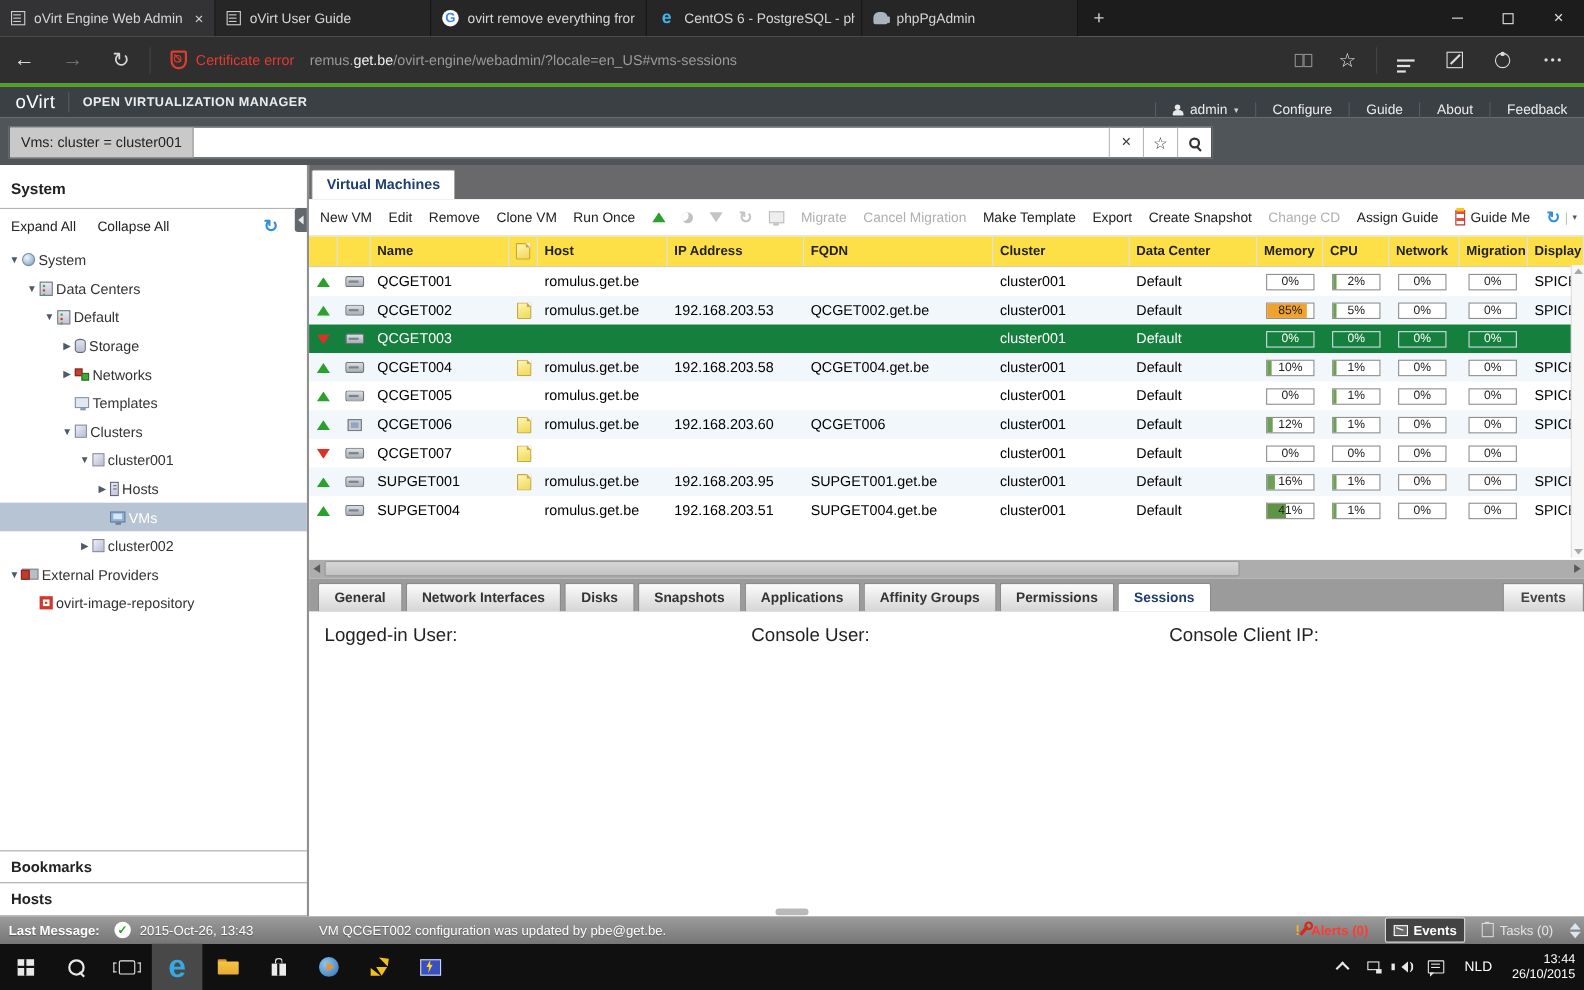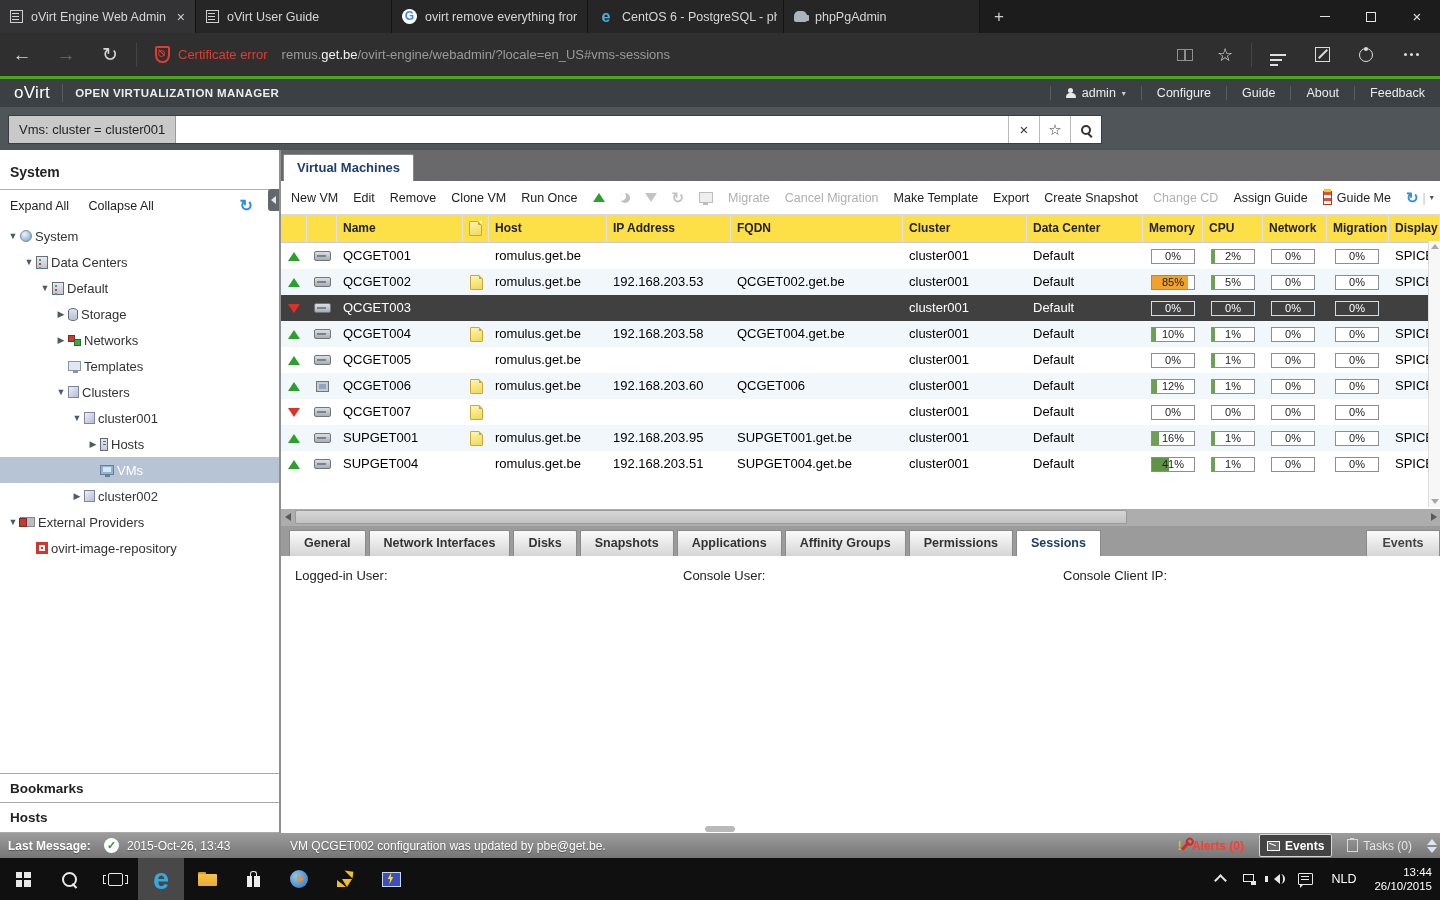--- a/index.html
+++ b/index.html
@@ -52,21 +52,21 @@
   .ic-share{width:12px;height:12px;border:1px solid #dcdcdc;border-radius:50%;position:relative;}
   .ic-share::before{content:"";position:absolute;left:4px;top:-2px;width:4px;height:4px;border-radius:50%;background:#dcdcdc;}
   .ic-more{width:3px;height:3px;border-radius:50%;background:#dcdcdc;box-shadow:6px 0 0 #dcdcdc,12px 0 0 #dcdcdc;margin-right:10px;}
 
   
   #greenline{position:absolute;left:0;top:76px;width:1440px;height:3px;background:#4aa41c;}
   #appheader{position:absolute;left:0;top:79px;width:1440px;height:28px;background:#3b4045;display:flex;align-items:center;color:#fff;}
   #logo{font-size:17px;margin:0 12px 0 14px;letter-spacing:.3px;}
   .hsep{width:1px;height:18px;background:#565c61;}
   #product{font-size:11.5px;font-weight:bold;letter-spacing:.4px;margin-left:12px;color:#ececec;}
-  #hmenu{margin-left:auto;display:flex;align-items:center;height:100%;}
+  #hmenu{margin-left:auto;display:flex;align-items:flex-end;height:100%;}
   .hitem{display:flex;align-items:center;padding:0 15px;border-left:1px solid #565c61;font-size:12.5px;color:#ececec;}
   .ic-user{width:10px;height:10px;position:relative;margin-right:6px;}
   .ic-user::before{content:"";position:absolute;left:2.5px;top:0;width:5px;height:5px;border-radius:50%;background:#e8e8e8;}
   .ic-user::after{content:"";position:absolute;left:0;top:5px;width:10px;height:5px;border-radius:5px 5px 1px 1px;background:#e8e8e8;}
   .caret{font-size:8px;margin-left:6px;color:#cfcfcf;}
 
   
   #searchrow{position:absolute;left:0;top:107px;width:1440px;height:43px;background:#50555a;}
   #searchbox{position:absolute;left:8px;top:8px;width:1092px;height:27px;background:#fff;border:1px solid #3a3e42;display:flex;align-items:stretch;}
   #searchtag{background:#c9c9c9;border-right:1px solid #9a9a9a;display:flex;align-items:center;padding:0 10px;font-size:13px;color:#222;}
@@ -148,21 +148,21 @@
   #thead .tc{border-right:1px solid #e0e1ec;font-weight:bold;font-size:12px;color:#222;line-height:26px;}
   .tc{box-sizing:border-box;padding-left:6px;white-space:nowrap;overflow:hidden;flex:none;}
   .tc.cicon{display:flex;align-items:center;justify-content:center;padding-left:0;}
   .c-status{width:26px;}.c-type{width:30px;}.c-name{width:126px;}.c-note{width:26px;}
   .c-host{width:118px;}.c-ip{width:124px;}.c-fqdn{width:172px;}.c-cluster{width:124px;}
   .c-dc{width:116px;}.c-mem{width:60px;}.c-cpu{width:60px;}.c-net{width:64px;}.c-mig{width:62px;}
   .c-display{flex:1;min-width:0;}
   #trows{flex:none;}
   .trow{height:26px;display:flex;align-items:center;font-size:13px;color:#000;background:#fff;}
   .trow:nth-child(even){background:#f2f7fb;}
-  .trow.sel{background:#404040;color:#fff;}
+  .trow.sel{background:#15803d;color:#fff;}
   .trow .tc{line-height:26px;}
   .st{width:0;height:0;}
   .st-up{border-left:6px solid transparent;border-right:6px solid transparent;border-bottom:9px solid #2aa12a;}
   .st-down{border-left:6px solid transparent;border-right:6px solid transparent;border-top:9px solid #df3027;}
   .vmt{position:relative;display:inline-block;}
   .vmt-server{width:17px;height:10px;background:linear-gradient(#dcdfe3,#a8aeb6);border:1px solid #6f767e;border-radius:2px;box-sizing:border-box;}
   .vmt-server::after{content:"";position:absolute;left:2px;top:3px;width:9px;height:2px;background:#7c828a;}
   .vmt-desktop{width:13px;height:11px;border:1px solid #6f767e;background:#c8ccd2;box-sizing:border-box;}
   .vmt-desktop::after{content:"";position:absolute;left:2px;top:2px;width:7px;height:5px;background:#8fa6c0;}
   .vmt-suspended{width:17px;height:10px;background:linear-gradient(#dcdfe3,#a8aeb6);border:1px solid #6f767e;border-radius:2px;box-sizing:border-box;}
@@ -187,21 +187,21 @@
   .harrow{position:absolute;top:4px;width:0;height:0;}
   .harrow.l{left:4px;border-top:4.5px solid transparent;border-bottom:4.5px solid transparent;border-right:6px solid #5a5a5a;}
   .harrow.r{right:3px;border-top:4.5px solid transparent;border-bottom:4.5px solid transparent;border-left:6px solid #5a5a5a;}
 
   
   #dstrip{height:30px;background:#9b9b9b;position:relative;display:flex;align-items:flex-end;padding-left:8px;flex:none;}
   .dtab{height:25px;line-height:25px;padding:0 14px;background:linear-gradient(#fbfbfb,#d5d5d5);border:1px solid #8a8a8a;border-bottom:none;margin-right:3px;font-weight:bold;font-size:12.5px;color:#333;border-radius:2px 2px 0 0;white-space:nowrap;}
   .dtab.active{background:#fff;color:#1e3e6e;}
   #events-tab{position:absolute;right:0;bottom:0;height:25px;line-height:25px;width:72px;text-align:center;background:linear-gradient(#fbfbfb,#d5d5d5);border:1px solid #8a8a8a;border-bottom:none;font-weight:bold;font-size:12.5px;color:#444;}
   #dpane{flex:1;background:#fff;position:relative;}
-  .dfield{position:absolute;top:12px;font-size:13px;color:#222;}
+  .dfield{position:absolute;top:12px;font-size:17px;color:#222;}
   .f0{left:14px;}.f1{left:402px;}.f2{left:782px;}
   #dthumb{position:absolute;bottom:1px;left:424px;width:30px;height:6px;background:#b9b9b9;border-radius:3px;}
 
   
   #statusbar{position:absolute;left:0;top:833px;width:1440px;height:25px;background:linear-gradient(#9c9c9c,#767676);color:#fff;font-size:12px;}
   #statusbar .sbi{position:absolute;top:0;height:25px;display:flex;align-items:center;text-shadow:0 1px 1px rgba(0,0,0,.35);}
   #sb-label{left:8px;font-weight:bold;}
   #sb-check{left:104px;width:15px;height:15px;top:5px;background:#fff;border-radius:50%;color:#2f9e2f;font-size:11px;font-weight:bold;display:flex;align-items:center;justify-content:center;text-shadow:none;position:absolute;}
   #sb-time{left:127px;}
   #sb-msg{left:290px;}

